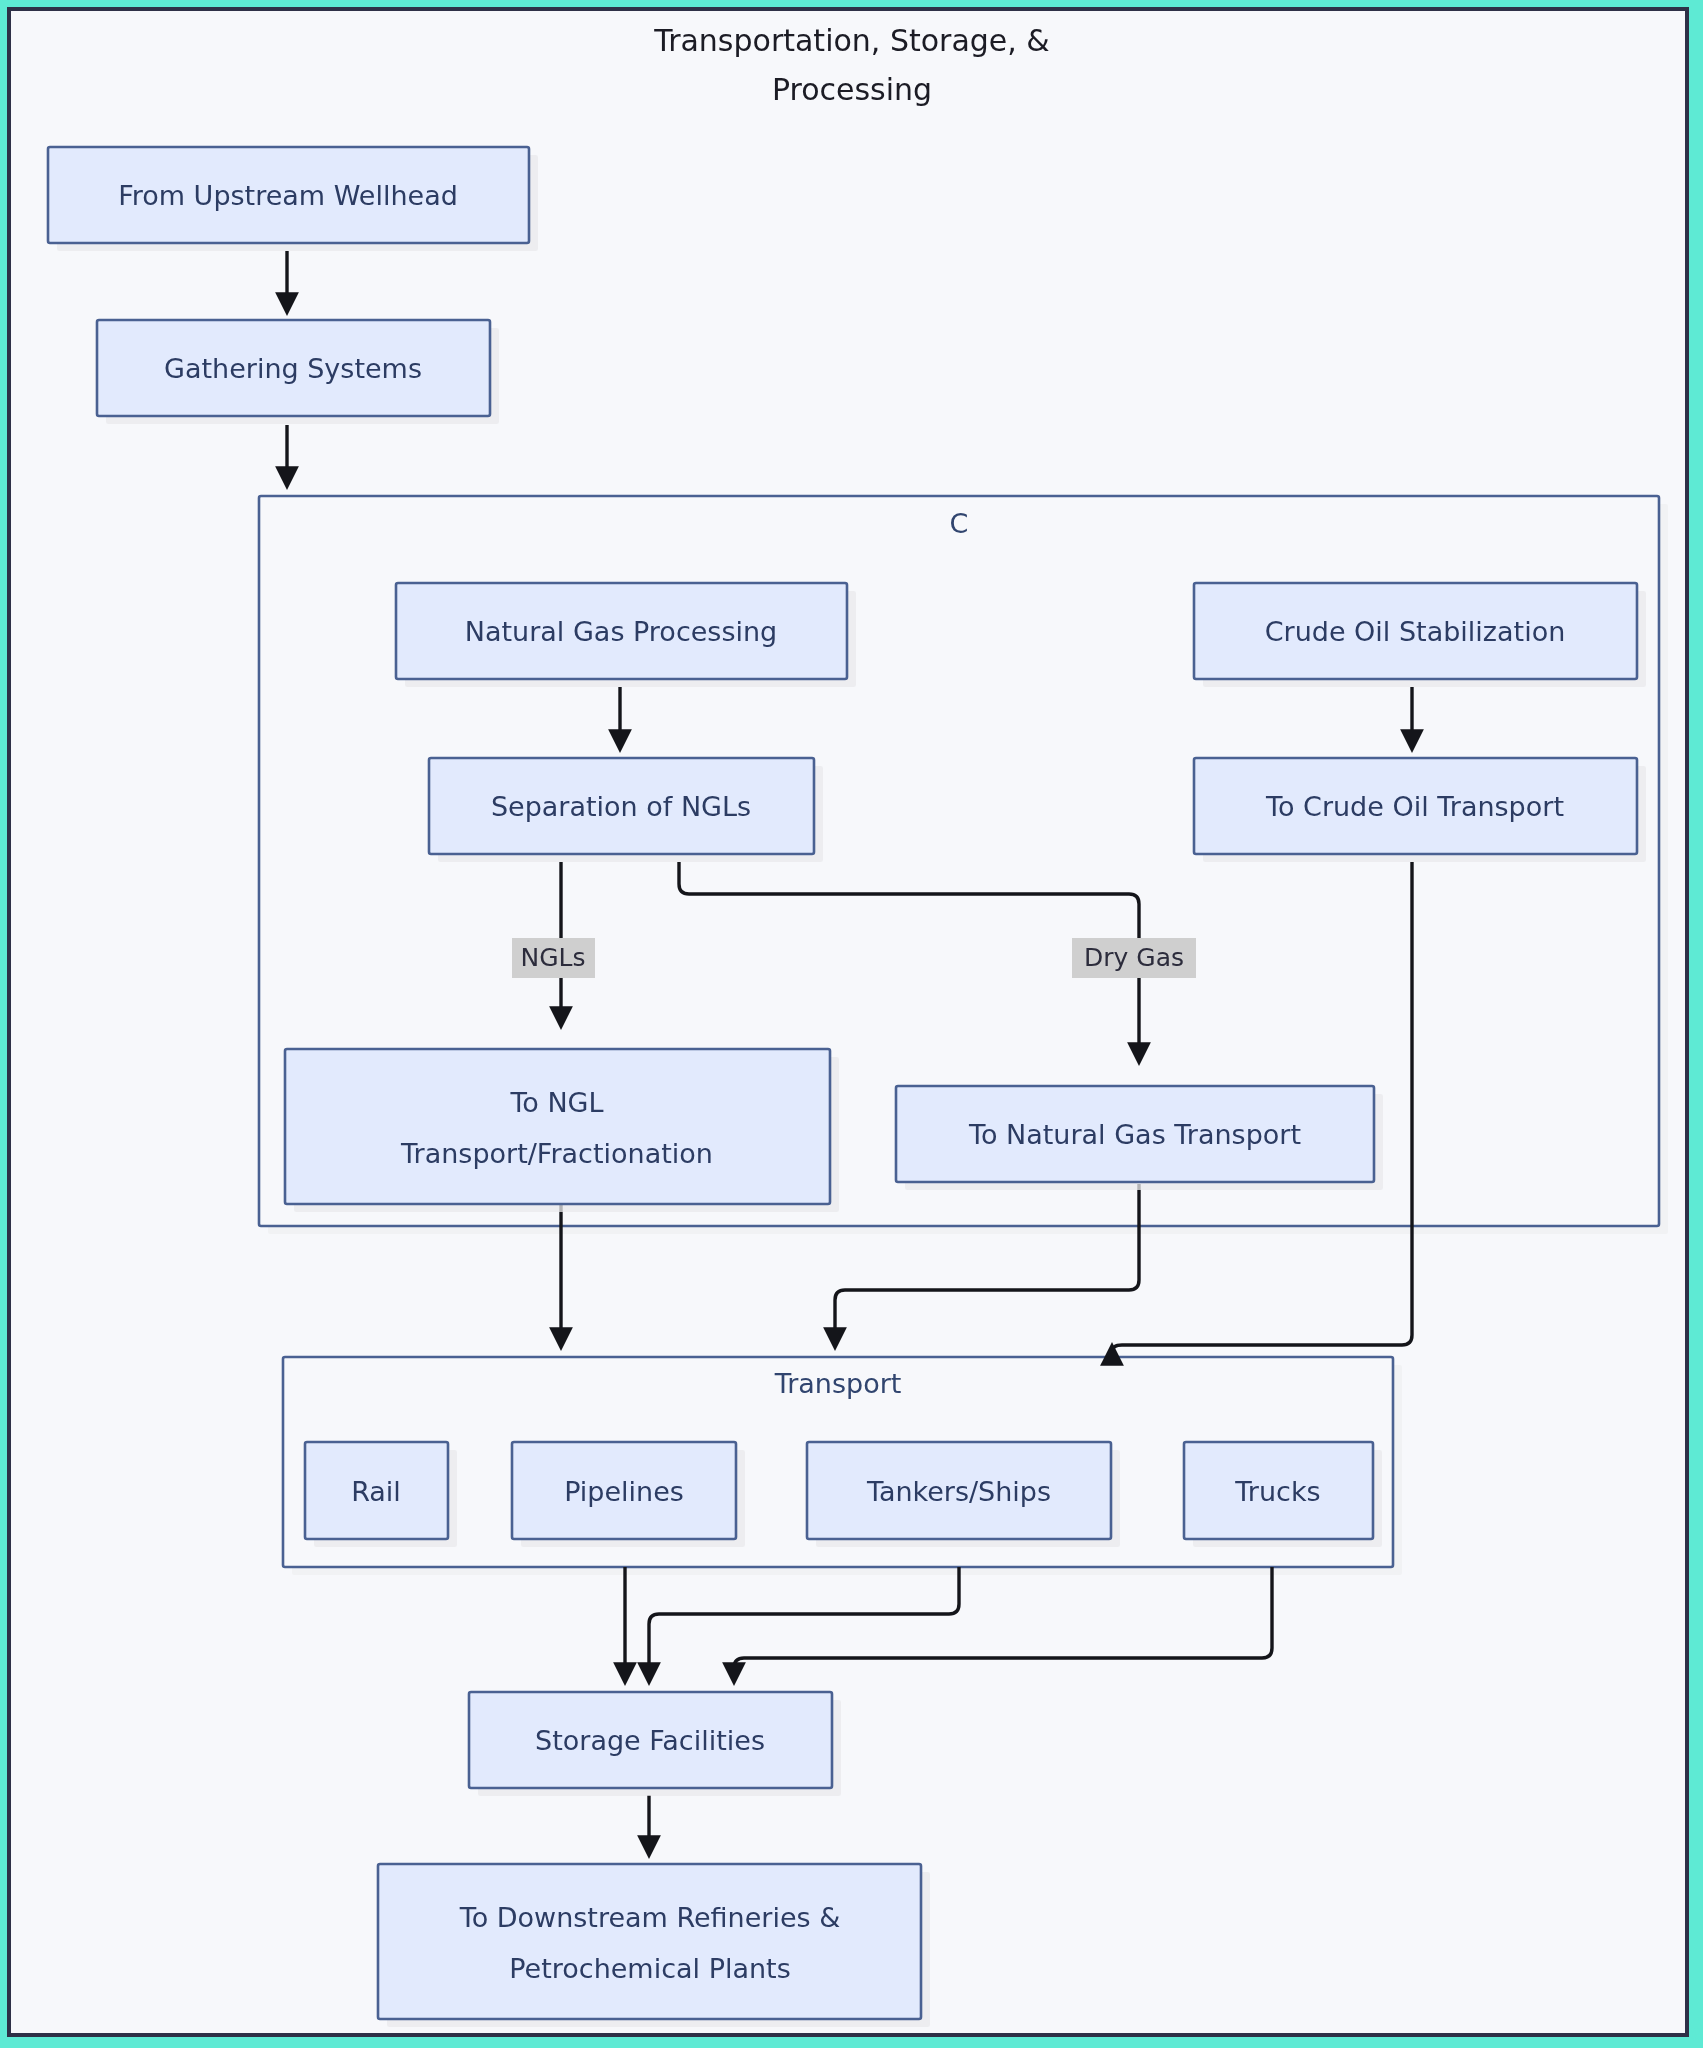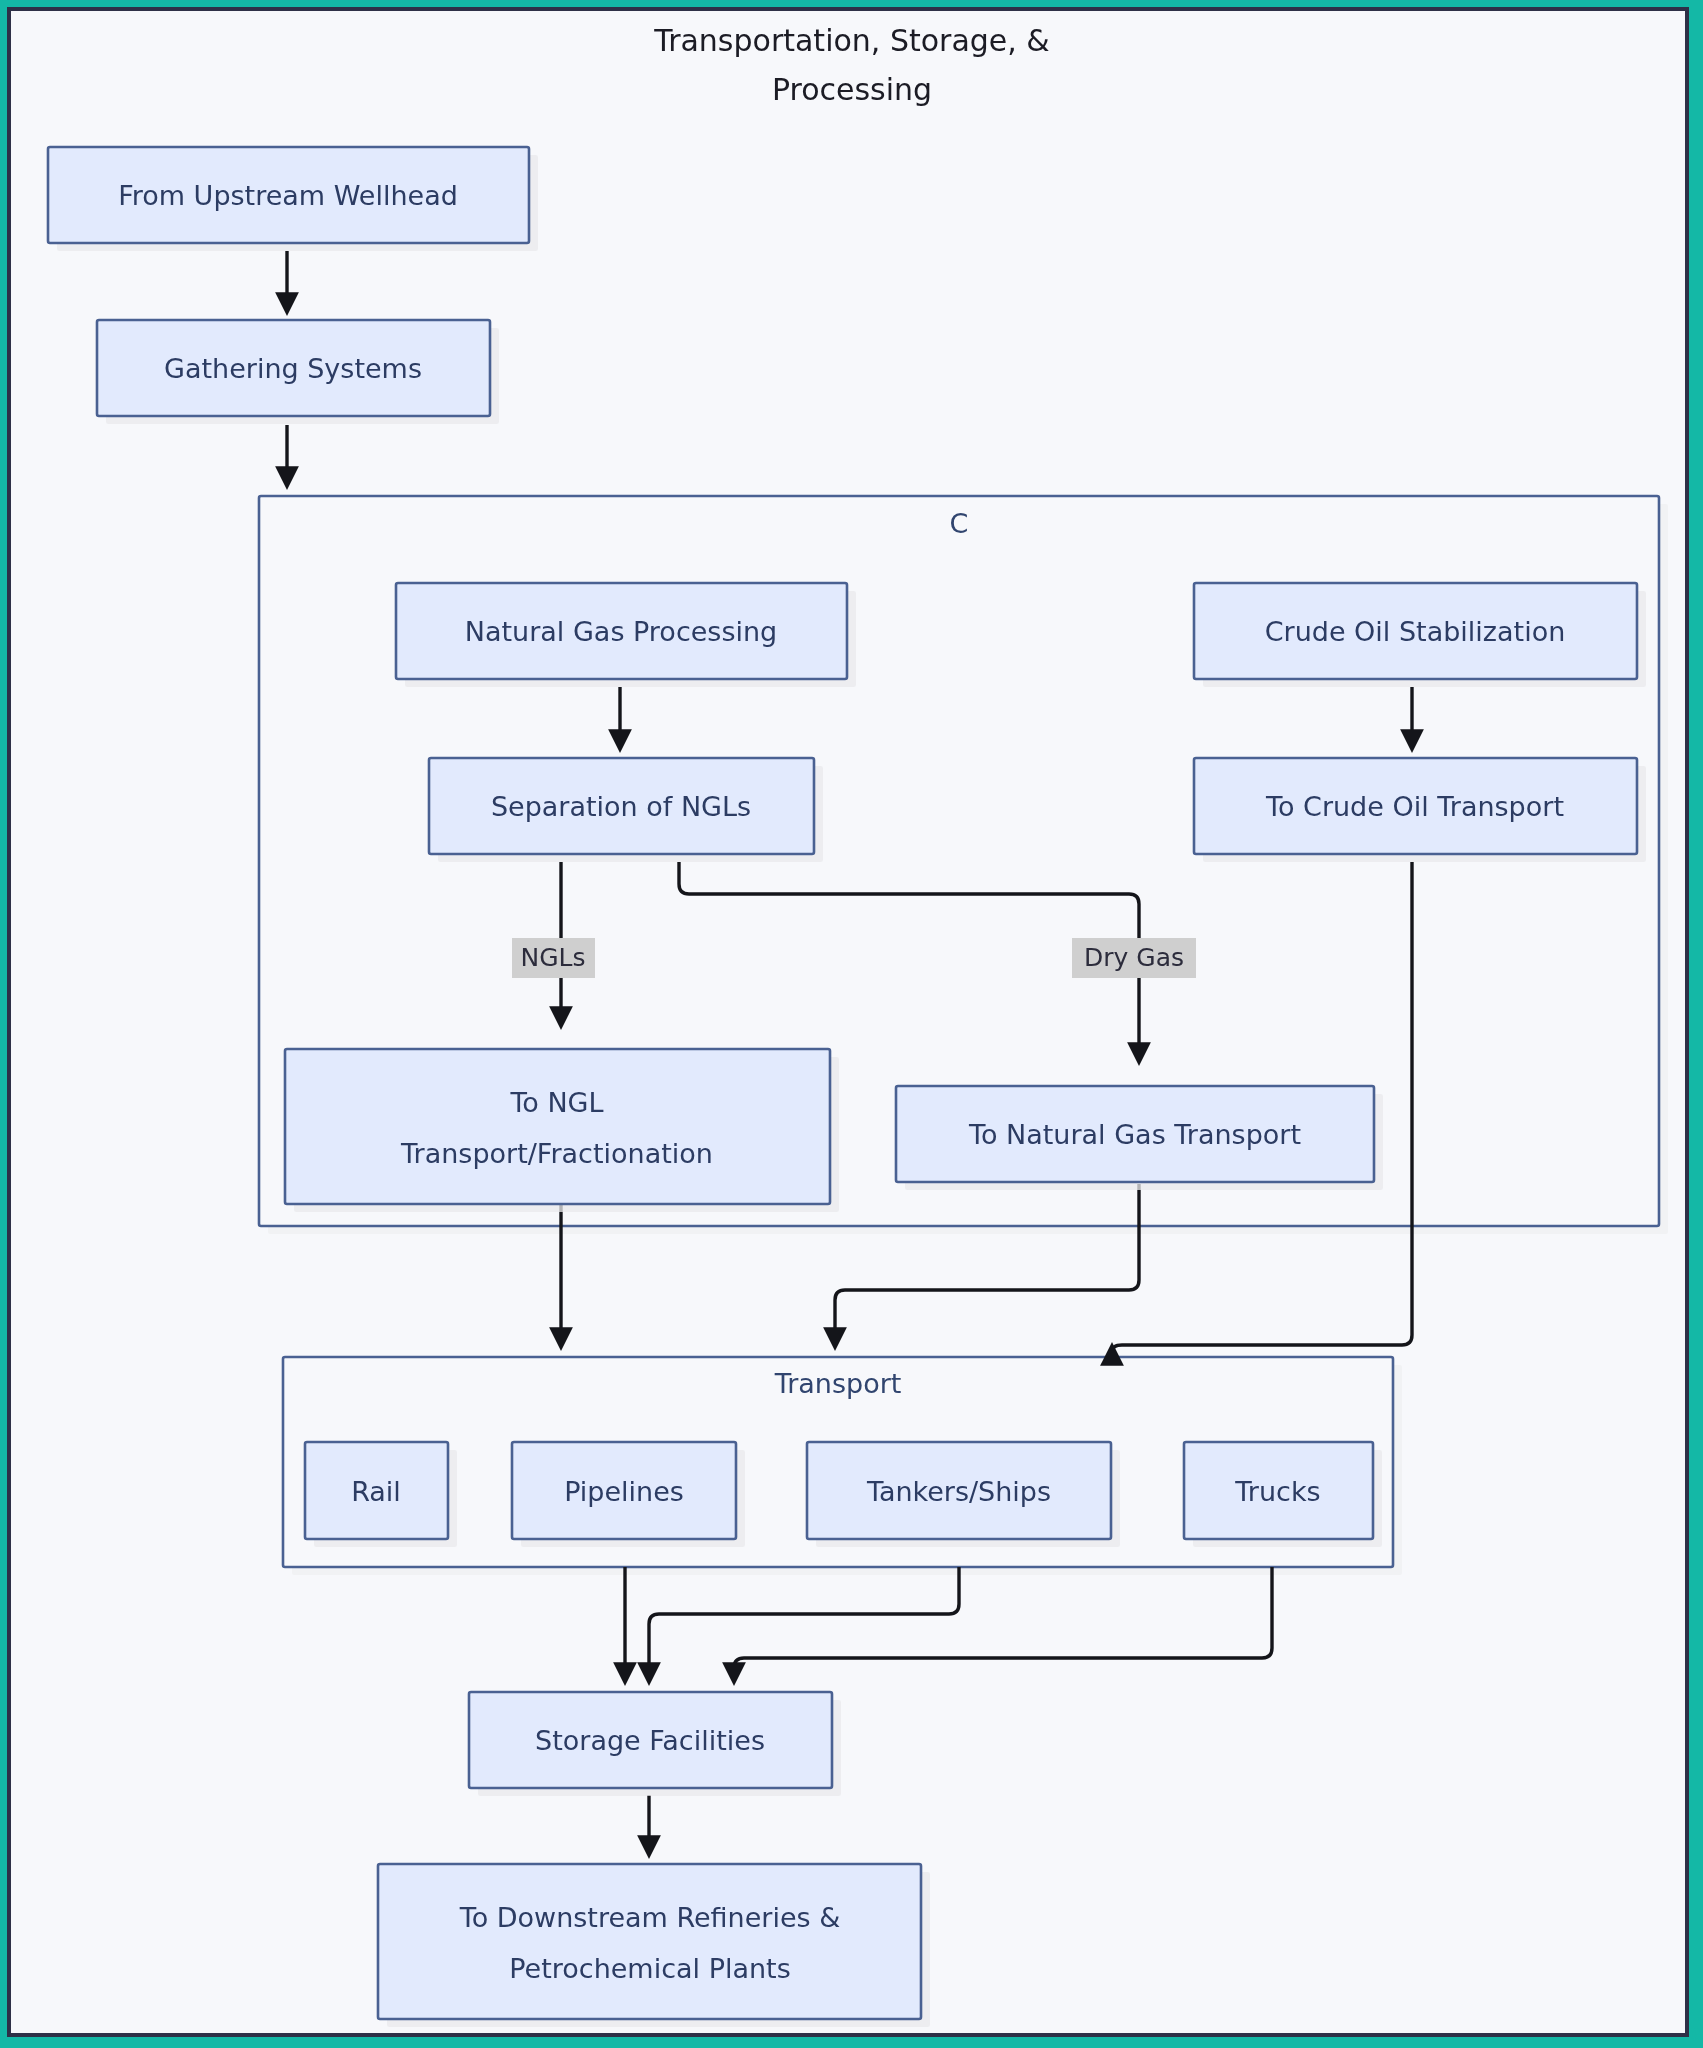--- a/index.html
+++ b/index.html
@@ -8,21 +8,21 @@
     background: #ffffff;
   }
   body {
     font-family: "DejaVu Sans", "Liberation Sans", sans-serif;
   }
   #diagram-root {
     position: relative;
     width: 1703px;
     height: 2048px;
     overflow: hidden;
-    background: #14b8a6;
+    background: #5eead4;
   }
   .outer-frame {
     position: absolute;
     left: 7px;
     top: 7px;
     width: 1682px;
     height: 2030px;
     box-sizing: border-box;
     background: #f7f8fb;
     border: 4px solid #2e3047;

